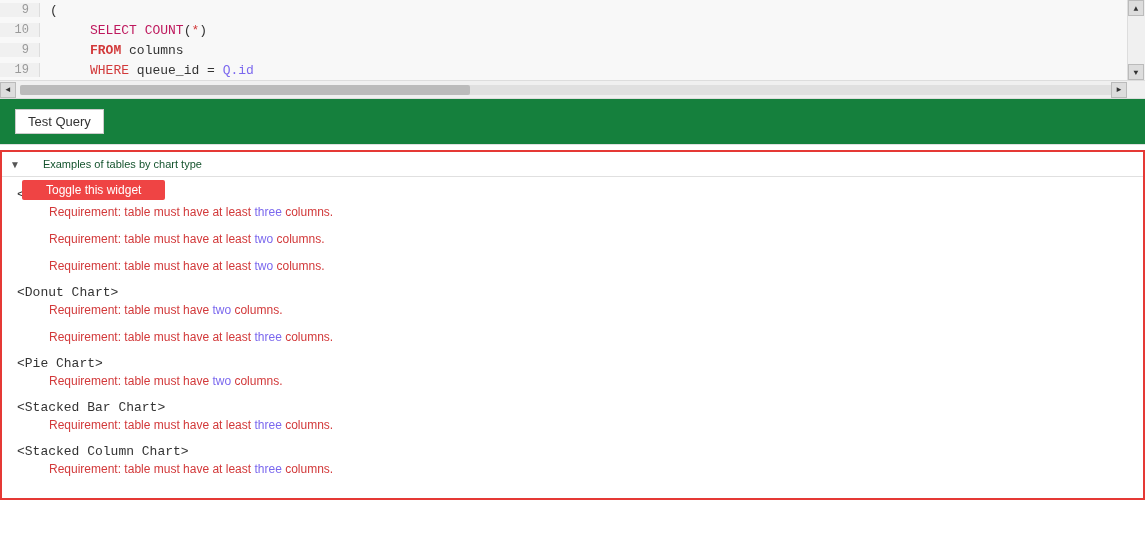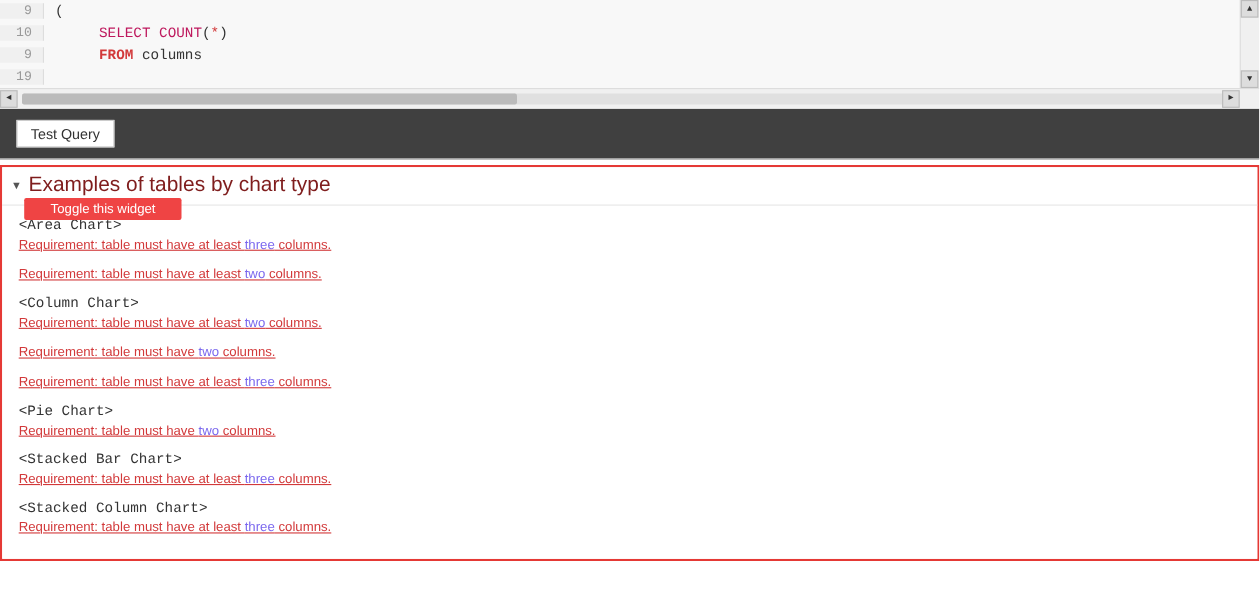--- a/index.html
+++ b/index.html
@@ -149,21 +149,21 @@
       justify-content: center;
       cursor: pointer;
       font-size: 8px;
       position: absolute;
       bottom: 0;
     }
 
     
     .test-query-area {
       padding: 10px 15px;
-      background: #404040;
+      background: #15803d;
       border-bottom: 1px solid #e0e0e0;
     }
 
     .test-query-btn {
       background: #fff;
       border: 1px solid #ccc;
       padding: 4px 12px;
       cursor: pointer;
       font-size: 13px;
       color: #333;
@@ -185,22 +185,23 @@
       border-bottom: 1px solid #e0e0e0;
     }
 
     .chevron-icon {
       margin-right: 6px;
       font-size: 10px;
       color: #555;
     }
 
     .examples-title {
-      font-size: 19px;
-      color: #7f1d1d;
+      font-size: 11px;
+      color: #14532d;
+      margin-left: 17px;
     }
 
     
     .tooltip {
       position: absolute;
       top: 28px;
       left: 20px;
       background: #ef4444;
       color: #fff;
       padding: 3px 24px;
@@ -224,22 +225,21 @@
       font-family: 'Courier New', Courier, monospace;
       font-size: 13px;
       color: #333;
       display: block;
       margin-bottom: 2px;
     }
 
     .chart-requirement {
       color: #d2393a;
       font-size: 12px;
-      margin-left: 0;
-      text-decoration: underline;
+      margin-left: 32px;
     }
 
     .req-highlight {
       color: #7b68ee;
     }
   </style>
 </head>
 <body>
 
 <div class="page-container">
@@ -264,20 +264,25 @@
       <div class="code-line">
         <span class="line-number">9</span>
         <span class="line-content" style="padding-left:50px;">
           <span class="kw-from">FROM</span>
           <span> columns</span>
         </span>
       </div>
 
       <div class="code-line">
         <span class="line-number">19</span>
+        <span class="line-content" style="padding-left:50px;">
+          <span class="kw-where">WHERE</span>
+          <span> queue_id = </span>
+          <span class="sql-field">Q.id</span>
+        </span>
       </div>
 
 
     </div>
 
     <div class="scrollbar-area" style="padding-right:18px;">
       <div class="scroll-arrow-left">◄</div>
       <div class="scroll-track">
         <div class="scroll-thumb"></div>
       </div>
@@ -311,27 +316,27 @@
         </span>
       </div>
 
       <div class="chart-item">
         <span class="chart-requirement">
           Requirement: table must have at least <span class="req-highlight">two</span> columns.
         </span>
       </div>
 
       <div class="chart-item">
-        <span class="chart-name">&lt;Column Chart&gt;</span>
         <span class="chart-requirement">
           Requirement: table must have at least <span class="req-highlight">two</span> columns.
         </span>
       </div>
 
       <div class="chart-item">
+        <span class="chart-name">&lt;Donut Chart&gt;</span>
         <span class="chart-requirement">
           Requirement: table must have <span class="req-highlight">two</span> columns.
         </span>
       </div>
 
       <div class="chart-item">
         <span class="chart-requirement">
           Requirement: table must have at least <span class="req-highlight">three</span> columns.
         </span>
       </div>

